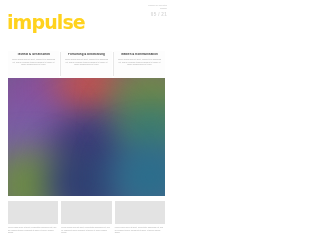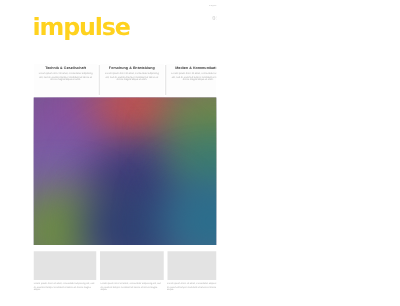--- a/index.html
+++ b/index.html
@@ -3,21 +3,21 @@
 <meta charset="utf-8">
 <style>
   html,body{margin:0;padding:0;}
   body{
     width:173px;height:245px;
     background:#ffffff;
     font-family:"Liberation Sans", sans-serif;
     overflow:hidden;
     position:relative;
   }
-  .page{width:173px;height:245px;position:relative;background:#fff;margin-left:19px;}
+  .page{width:173px;height:245px;position:relative;background:#fff;}
 
   
   .header{
     position:absolute;left:0;top:0;width:173px;height:44px;
   }
   .wordmark{
     position:absolute;left:7px;top:13px;
     font-size:19px;line-height:19px;
     font-weight:bold;
     letter-spacing:-0.9px;

